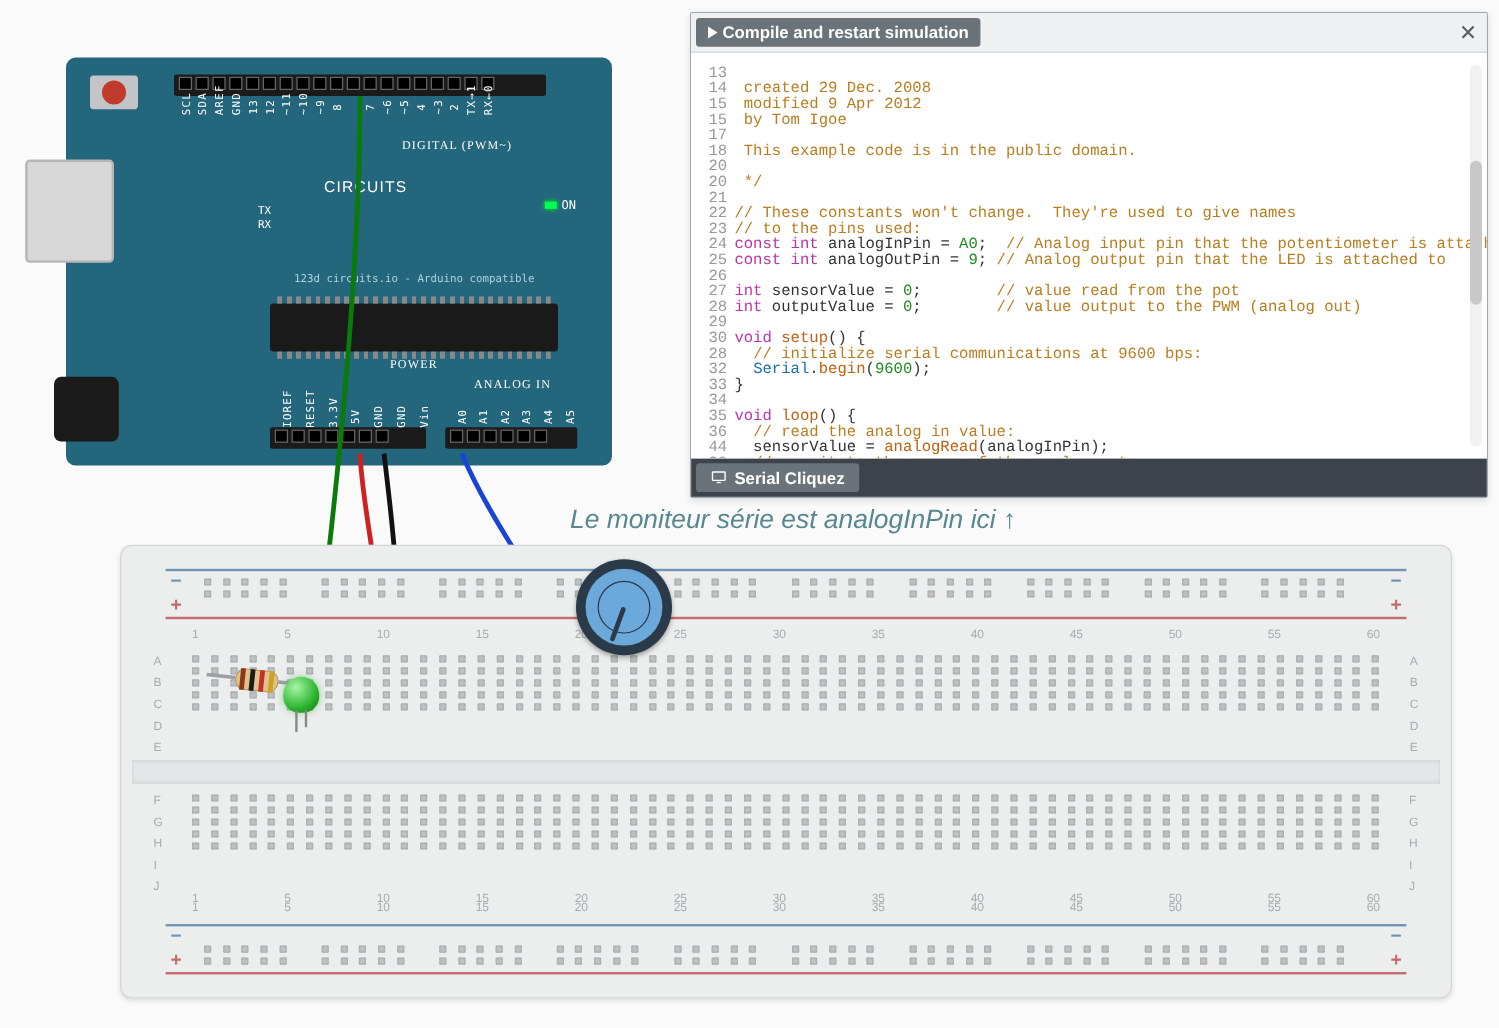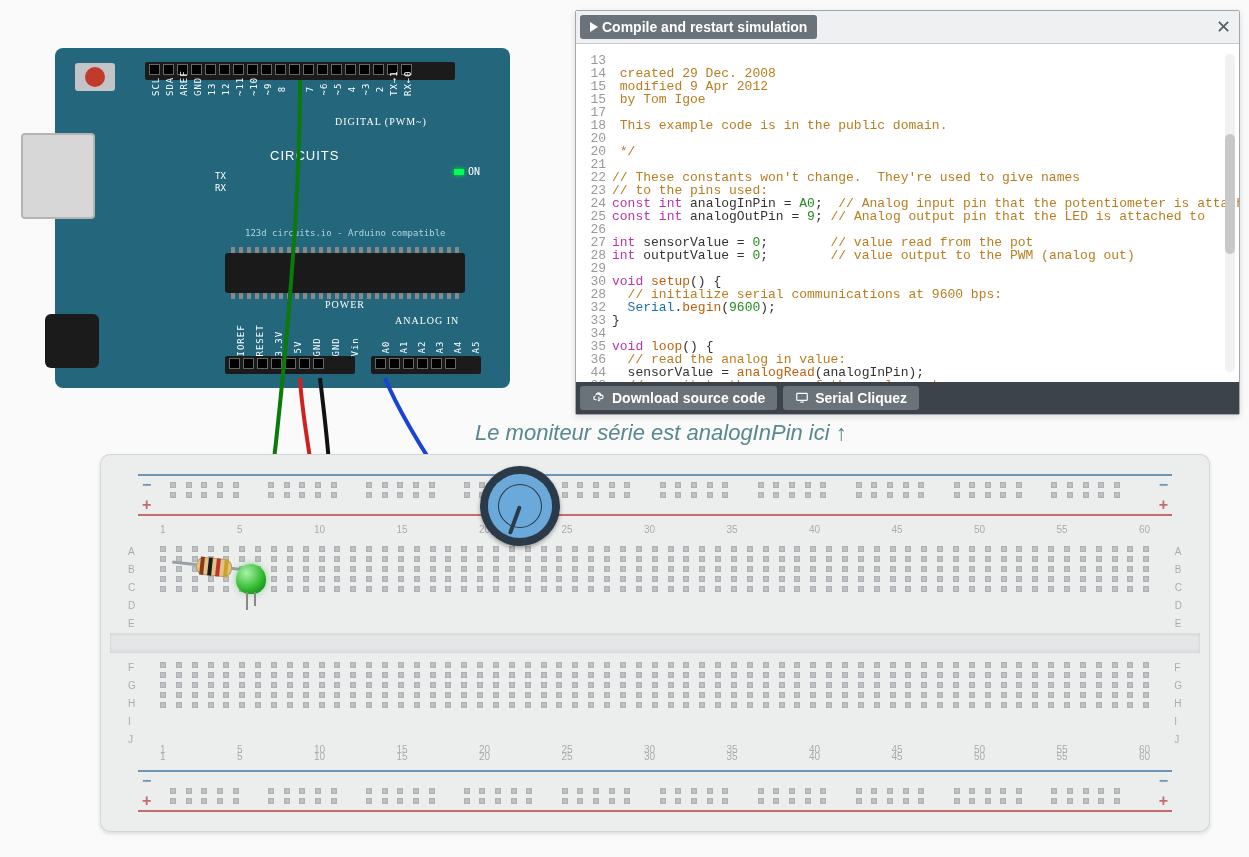--- a/index.html
+++ b/index.html
@@ -323,26 +323,20 @@
           <div>36</div>
           <div>44</div>
           <div>38</div>
         </div>
       <div class="code-lines" id="code-lines"><div><span class="c-id"></span></div><div><span class="c-comm"> created 29 Dec. 2008</span></div><div><span class="c-comm"> modified 9 Apr 2012</span></div><div><span class="c-comm"> by Tom Igoe</span></div><div><span class="c-id"></span></div><div><span class="c-comm"> This example code is in the public domain.</span></div><div><span class="c-id"></span></div><div><span class="c-comm"> */</span></div><div><span class="c-id"></span></div><div><span class="c-id"></span><span class="c-comm">// These constants won't change.  They're used to give names</span></div><div><span class="c-id"></span><span class="c-comm">// to the pins used:</span></div><div><span class="c-id"><span class="c-kw">const</span> <span class="c-kw">int</span> analogInPin = <span class="c-num">A0</span>;  </span><span class="c-comm">// Analog input pin that the potentiometer is attached to</span></div><div><span class="c-id"><span class="c-kw">const</span> <span class="c-kw">int</span> analogOutPin = <span class="c-num">9</span>; </span><span class="c-comm">// Analog output pin that the LED is attached to</span></div><div><span class="c-id"></span></div><div><span class="c-id"><span class="c-kw">int</span> sensorValue = <span class="c-num">0</span>;        </span><span class="c-comm">// value read from the pot</span></div><div><span class="c-id"><span class="c-kw">int</span> outputValue = <span class="c-num">0</span>;        </span><span class="c-comm">// value output to the PWM (analog out)</span></div><div><span class="c-id"></span></div><div><span class="c-id"><span class="c-kw">void</span> <span class="c-fn">setup</span>() {</span></div><div><span class="c-id">  </span><span class="c-comm">// initialize serial communications at 9600 bps:</span></div><div><span class="c-id">  <span class="c-type">Serial</span>.<span class="c-fn">begin</span>(<span class="c-num">9600</span>);</span></div><div><span class="c-id">}</span></div><div><span class="c-id"></span></div><div><span class="c-id"><span class="c-kw">void</span> <span class="c-fn">loop</span>() {</span></div><div><span class="c-id">  </span><span class="c-comm">// read the analog in value:</span></div><div><span class="c-id">  sensorValue = <span class="c-fn">analogRead</span>(analogInPin);</span></div><div><span class="c-id">  </span><span class="c-comm">// map it to the range of the analog out:</span></div></div>
       <div class="scroll-track">
         <div class="scroll-thumb"></div>
       </div>
     </div>
     <div class="code-footer">
-      <button class="foot-btn">
-        <svg viewBox="0 0 24 24">
-            <path fill="#fff" d="M12 2a6 6 0 0 0-6 6 4 4 0 0 0 0 8h2v-2H6a2 2 0 1 1 0-4 4 4 0 0 1 8 0 2 2 0 0 1 4 0 2 2 0 0 1-2 2h-2v2h2a4 4 0 1 0 0-8 6 6 0 0 0-4-4zm-1 8v5h-2l3 3 3-3h-2v-5h-2z"></path>
-          </svg>
-        <span>Download source code</span>
-      </button>
       <button class="foot-btn">
         <svg viewBox="0 0 24 24">
             <rect x="3" y="4" width="18" height="12" rx="1" fill="none" stroke="#fff" stroke-width="2"></rect>
             <rect x="9" y="18" width="6" height="2" fill="#fff"></rect>
           </svg>
         <span>Serial Cliquez</span>
       </button>
     </div>
   </div>
 

